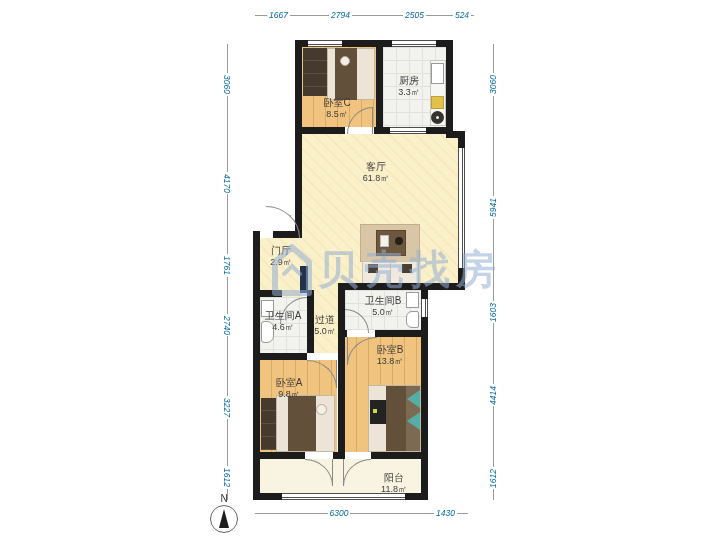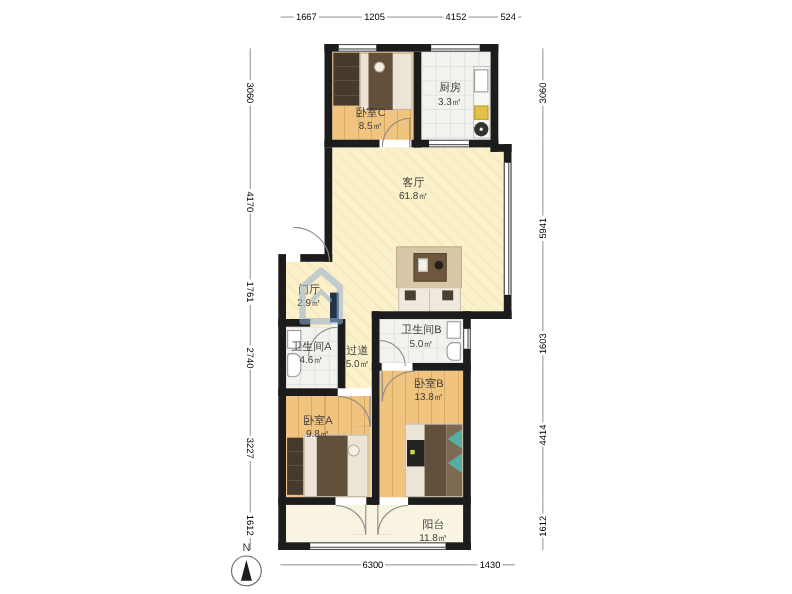--- a/index.html
+++ b/index.html
@@ -28,21 +28,21 @@
   .bed-base{background:#ece4d6;border:1px solid #c4b8a3;}
   .blanket{background:#63503b;}
   .wardrobe{background:#46392e;background-image:repeating-linear-gradient(180deg,rgba(0,0,0,0) 0 12px,#5f4f40 12px 13px);}
   .fixture{background:#fff;border:1px solid #9a9a9a;}
   .pillow-round{background:#f4efe6;border:1px solid #b8ac97;border-radius:50%;}
   
   .room-label{position:absolute;transform:translate(-50%,-50%);text-align:center;color:#3c3c3c;z-index:40;white-space:nowrap;line-height:1.15;}
   .rname{font-size:10px;}
   .rarea{font-size:9px;}
   
-  .dim{position:absolute;color:#000000;z-index:5;}
+  .dim{position:absolute;color:#0369a1;z-index:5;font-style:italic;}
   .dim-h{display:flex;align-items:center;height:10px;}
   .dim-h::before,.dim-h::after{content:"";flex:1;height:0;border-top:1px solid #9a9a9a;}
   .dim-v{display:flex;flex-direction:column;align-items:center;width:12px;}
   .dim-v::before,.dim-v::after{content:"";flex:1;width:0;border-left:1px solid #9a9a9a;}
   .dlabel{font-size:8.5px;line-height:1;padding:0 2px;}
   .dim-v .dlabel{writing-mode:vertical-rl;padding:2px 0;}
   .dim-v.flip .dlabel{transform:rotate(180deg);}
   
   .watermark{position:absolute;left:272px;top:242px;display:flex;align-items:center;z-index:50;pointer-events:none;}
   .wm-text{font-size:40px;font-weight:700;letter-spacing:6px;color:rgba(148,174,212,.55);margin-left:6px;}
@@ -159,21 +159,21 @@
   <div class="rarea">8.5㎡</div>
 </div>
 <div class="room-label" style="left:409px;top:86px">
   <div class="rname">厨房</div>
   <div class="rarea">3.3㎡</div>
 </div>
 <div class="room-label" style="left:376px;top:172px">
   <div class="rname">客厅</div>
   <div class="rarea">61.8㎡</div>
 </div>
-<div class="room-label" style="left:281px;top:269px">
+<div class="room-label" style="left:281px;top:256px">
   <div class="rname">门厅</div>
   <div class="rarea">2.9㎡</div>
 </div>
 <div class="room-label" style="left:283px;top:321px">
   <div class="rname">卫生间A</div>
   <div class="rarea">4.6㎡</div>
 </div>
 <div class="room-label" style="left:325px;top:325px">
   <div class="rname">过道</div>
   <div class="rarea">5.0㎡</div>
@@ -192,24 +192,24 @@
 </div>
 <div class="room-label" style="left:394px;top:483px">
   <div class="rname">阳台</div>
   <div class="rarea">11.8㎡</div>
 </div>
 
 <div class="dim dim-h" style="left:255px;top:10px;width:47px">
     <span class="dlabel">1667</span>
   </div>
 <div class="dim dim-h" style="left:302px;top:10px;width:77px">
-    <span class="dlabel">1205</span>
+    <span class="dlabel">2794</span>
   </div>
 <div class="dim dim-h" style="left:379px;top:10px;width:71px">
-    <span class="dlabel">4152</span>
+    <span class="dlabel">2505</span>
   </div>
 <div class="dim dim-h" style="left:450px;top:10px;width:24px">
     <span class="dlabel">524</span>
   </div>
 
 <div class="dim dim-h" style="left:255px;top:508px;width:168px">
     <span class="dlabel">6300</span>
   </div>
 <div class="dim dim-h" style="left:423px;top:508px;width:45px">
     <span class="dlabel">1430</span>
@@ -248,20 +248,21 @@
   </div>
 <div class="dim dim-v flip" style="left:487px;top:456px;height:44px">
     <span class="dlabel">1612</span>
   </div>
 
 <div class="watermark">
   <svg width="40" height="54" viewBox="0 0 40 54">
     <path d="M20 4 L37 19 V50 H3 V19 Z" fill="none" stroke="rgba(148,174,212,0.55)" stroke-width="6" stroke-linejoin="round"></path>
     <path d="M12 31 L20 23 L28 31" fill="none" stroke="rgba(148,174,212,0.55)" stroke-width="4" stroke-linecap="round"></path>
   </svg>
+  <div class="wm-text">贝壳找房</div>
 </div>
 
 <div class="compass">
   <div class="compass-n">N</div>
   <div class="compass-circle">
     <div class="compass-needle"></div>
   </div>
 </div>
 
 </body></html>

